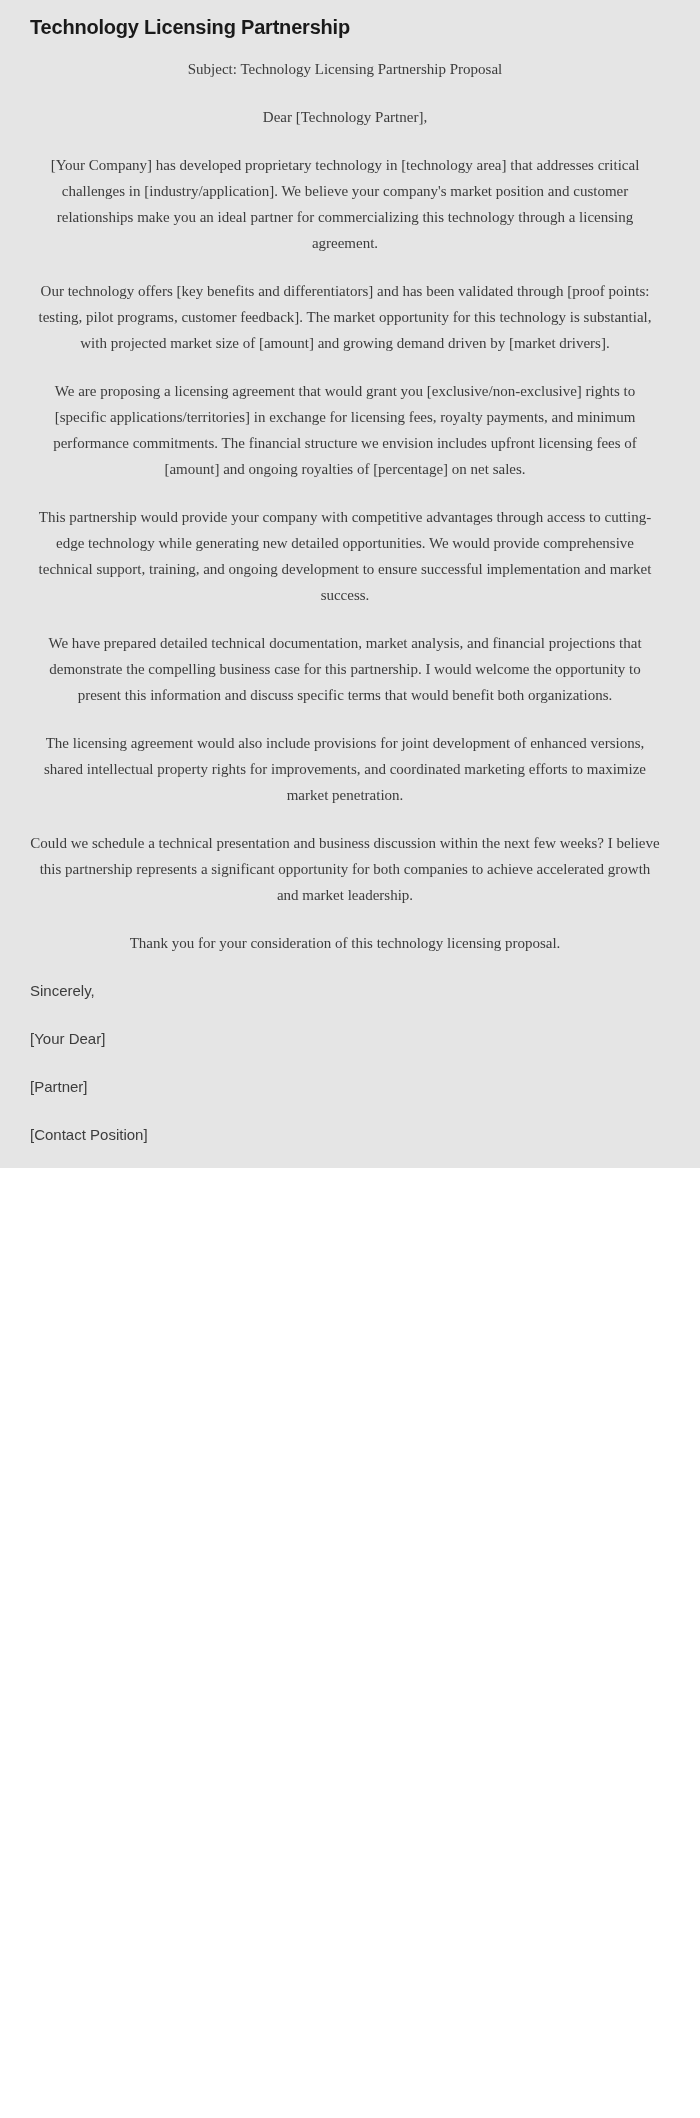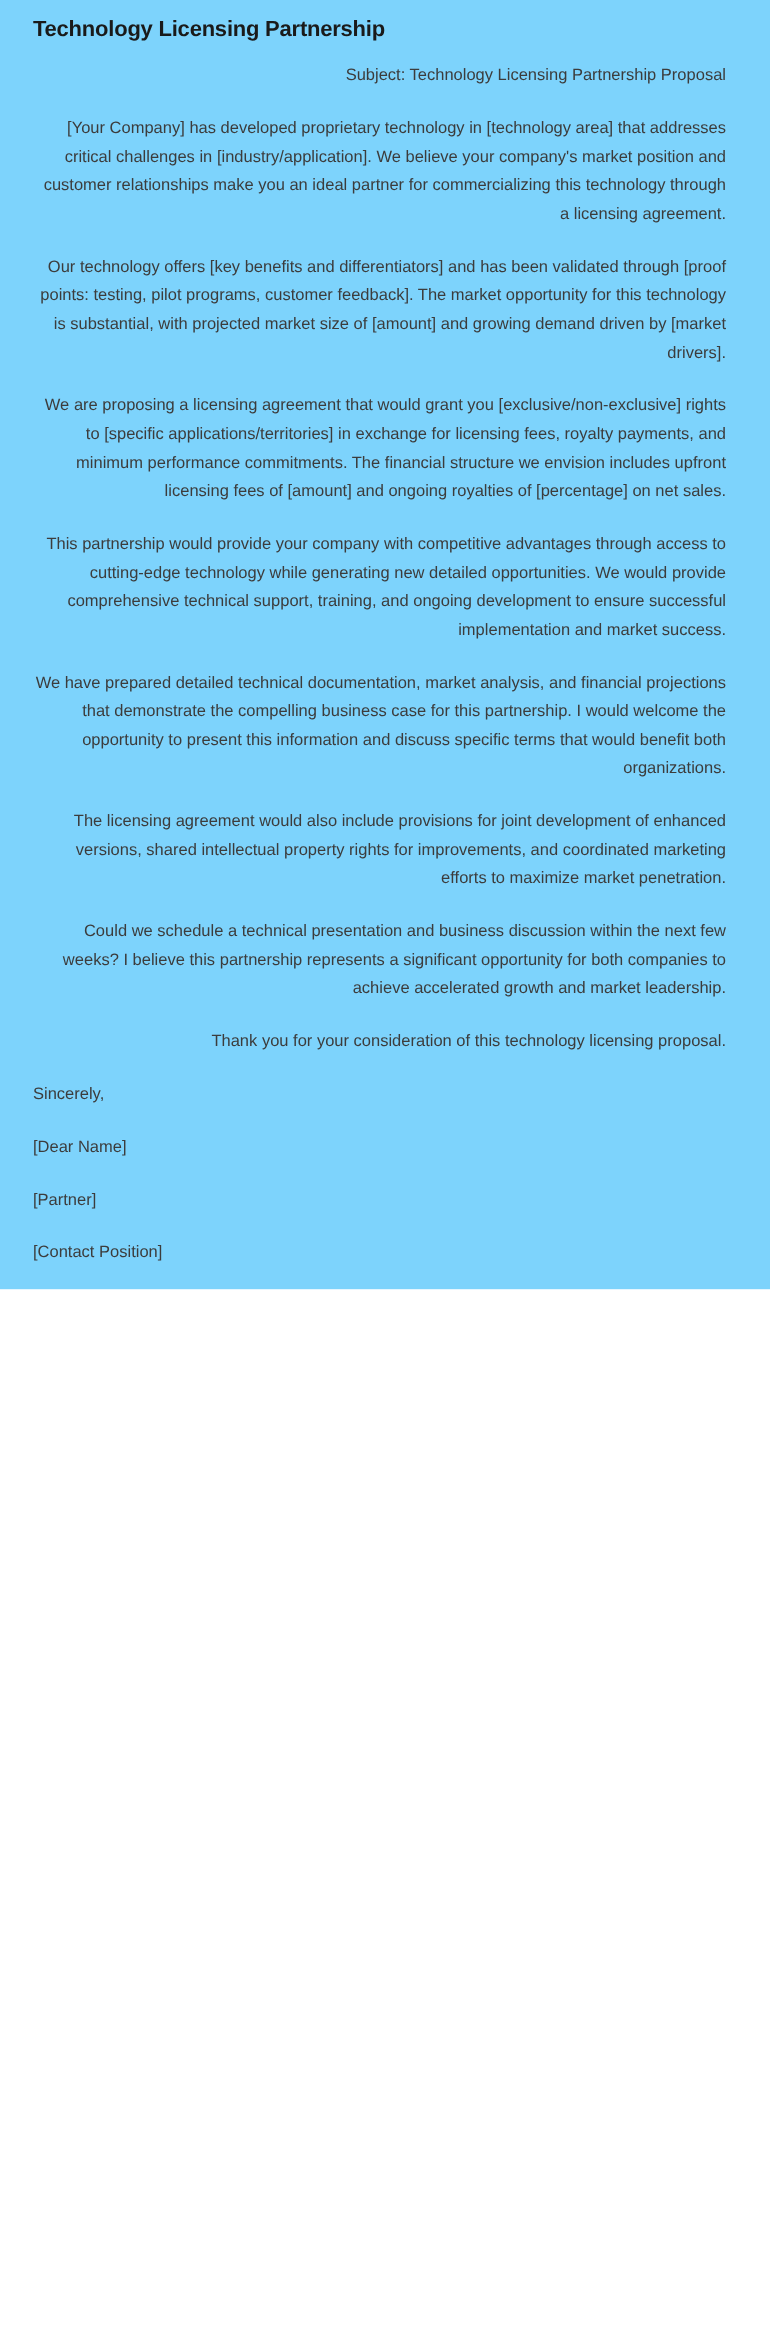--- a/index.html
+++ b/index.html
@@ -10,77 +10,79 @@
   body {
     width: 700px;
     min-height: 2118px;
     font-family: "Liberation Sans", sans-serif;
     -webkit-font-smoothing: antialiased;
   }
   .page {
     width: 700px;
     box-sizing: border-box;
     padding: 14px 30px 20px 30px;
-    background: #7dd3fc;
+    background: #e5e5e5;
   }
   .doc-title {
     font-size: 20px;
     line-height: 26px;
     font-weight: bold;
     color: #1a1a1a;
     letter-spacing: -0.2px;
     margin: 0 0 16px 0;
   }
   .para {
     font-size: 15px;
     line-height: 26px;
     color: #3c3c3c;
     margin: 0 0 22px 0;
     max-width: 630px;
-    text-align: right;
+    text-align: center;
     word-spacing: 0px;
+    font-family: Liberation Serif, serif;
   }
   .sig-line {
     font-size: 15px;
     line-height: 26px;
     color: #3c3c3c;
     margin: 17px 0 22px 0;
   }
   .para:last-child, .sig-line:last-child {
     margin-bottom: 0;
   }
 </style>
 </head>
 <body>
 
 <div class="page">
 
   <h1 class="doc-title">Technology Licensing Partnership</h1>
 
   <p class="para">Subject: Technology Licensing Partnership Proposal</p>
 
+  <p class="para">Dear [Technology Partner],</p>
 
 
   <p class="para">[Your Company] has developed proprietary technology in [technology area] that addresses critical challenges in [industry/application]. We believe your company's market position and customer relationships make you an ideal partner for commercializing this technology through a licensing agreement.</p>
 
   <p class="para">Our technology offers [key benefits and differentiators] and has been validated through [proof points: testing, pilot programs, customer feedback]. The market opportunity for this technology is substantial, with projected market size of [amount] and growing demand driven by [market drivers].</p>
 
   <p class="para">We are proposing a licensing agreement that would grant you [exclusive/non-exclusive] rights to [specific applications/territories] in exchange for licensing fees, royalty payments, and minimum performance commitments. The financial structure we envision includes upfront licensing fees of [amount] and ongoing royalties of [percentage] on net sales.</p>
 
   <p class="para">This partnership would provide your company with competitive advantages through access to cutting-edge technology while generating new detailed opportunities. We would provide comprehensive technical support, training, and ongoing development to ensure successful implementation and market success.</p>
 
   <p class="para">We have prepared detailed technical documentation, market analysis, and financial projections that demonstrate the compelling business case for this partnership. I would welcome the opportunity to present this information and discuss specific terms that would benefit both organizations.</p>
 
   <p class="para">The licensing agreement would also include provisions for joint development of enhanced versions, shared intellectual property rights for improvements, and coordinated marketing efforts to maximize market penetration.</p>
 
   <p class="para">Could we schedule a technical presentation and business discussion within the next few weeks? I believe this partnership represents a significant opportunity for both companies to achieve accelerated growth and market leadership.</p>
 
   <p class="para">Thank you for your consideration of this technology licensing proposal.</p>
 
   <p class="sig-line">Sincerely,</p>
 
-  <p class="sig-line">[Dear Name]</p>
+  <p class="sig-line">[Your Dear]</p>
 
   <p class="sig-line">[Partner]</p>
 
   <p class="sig-line">[Contact Position]</p>
 
 </div>
 
 </body></html>

